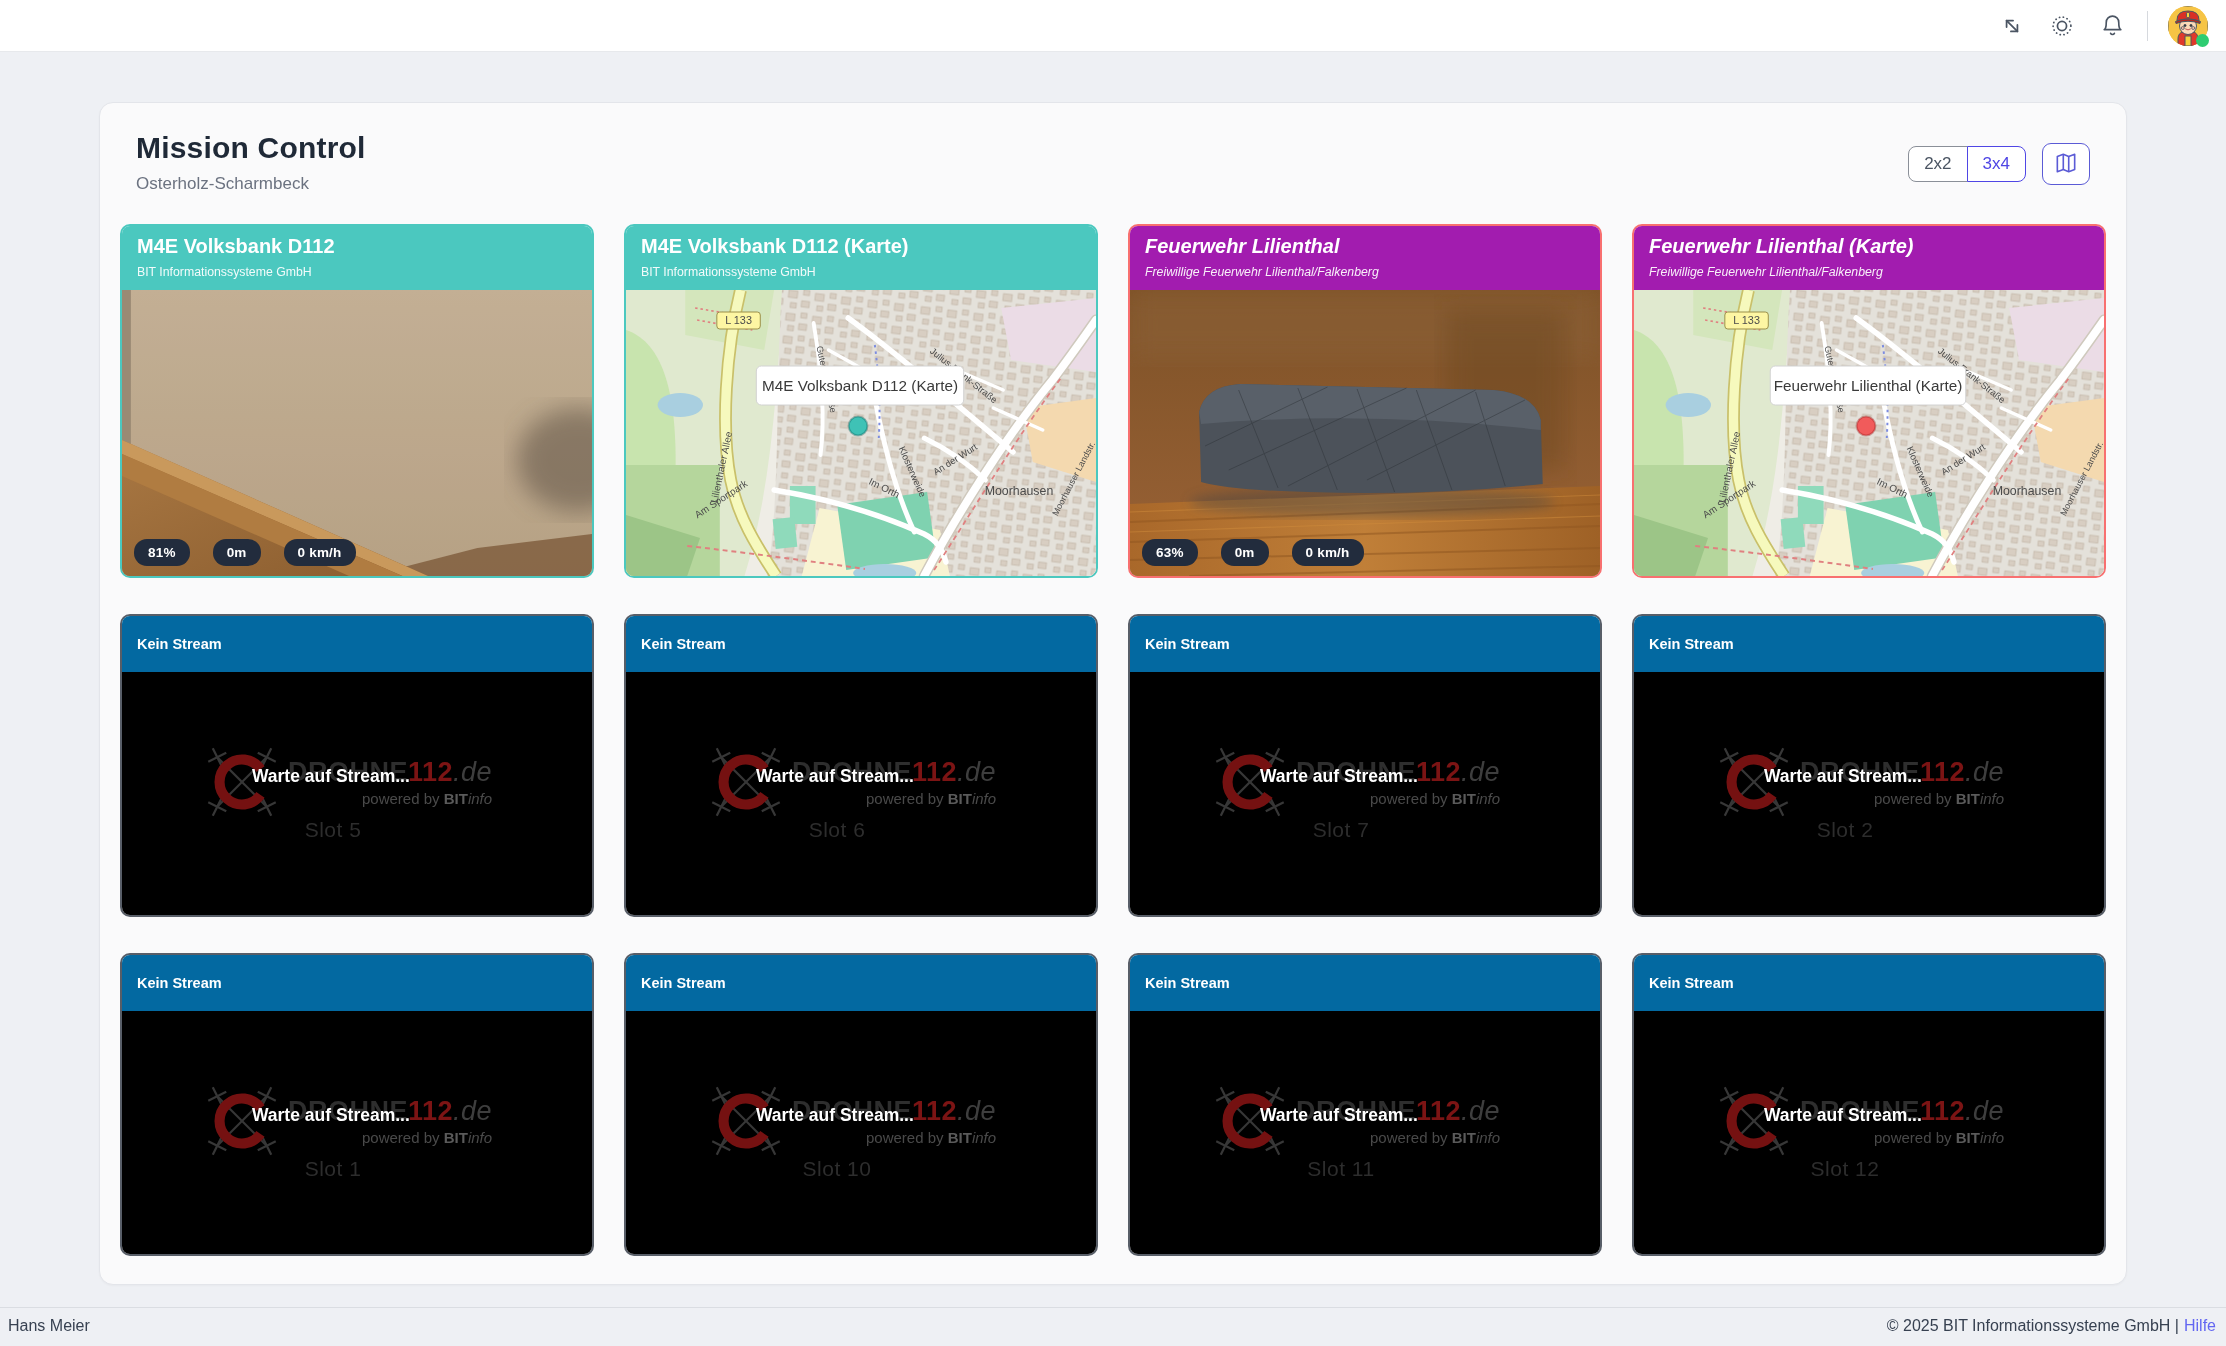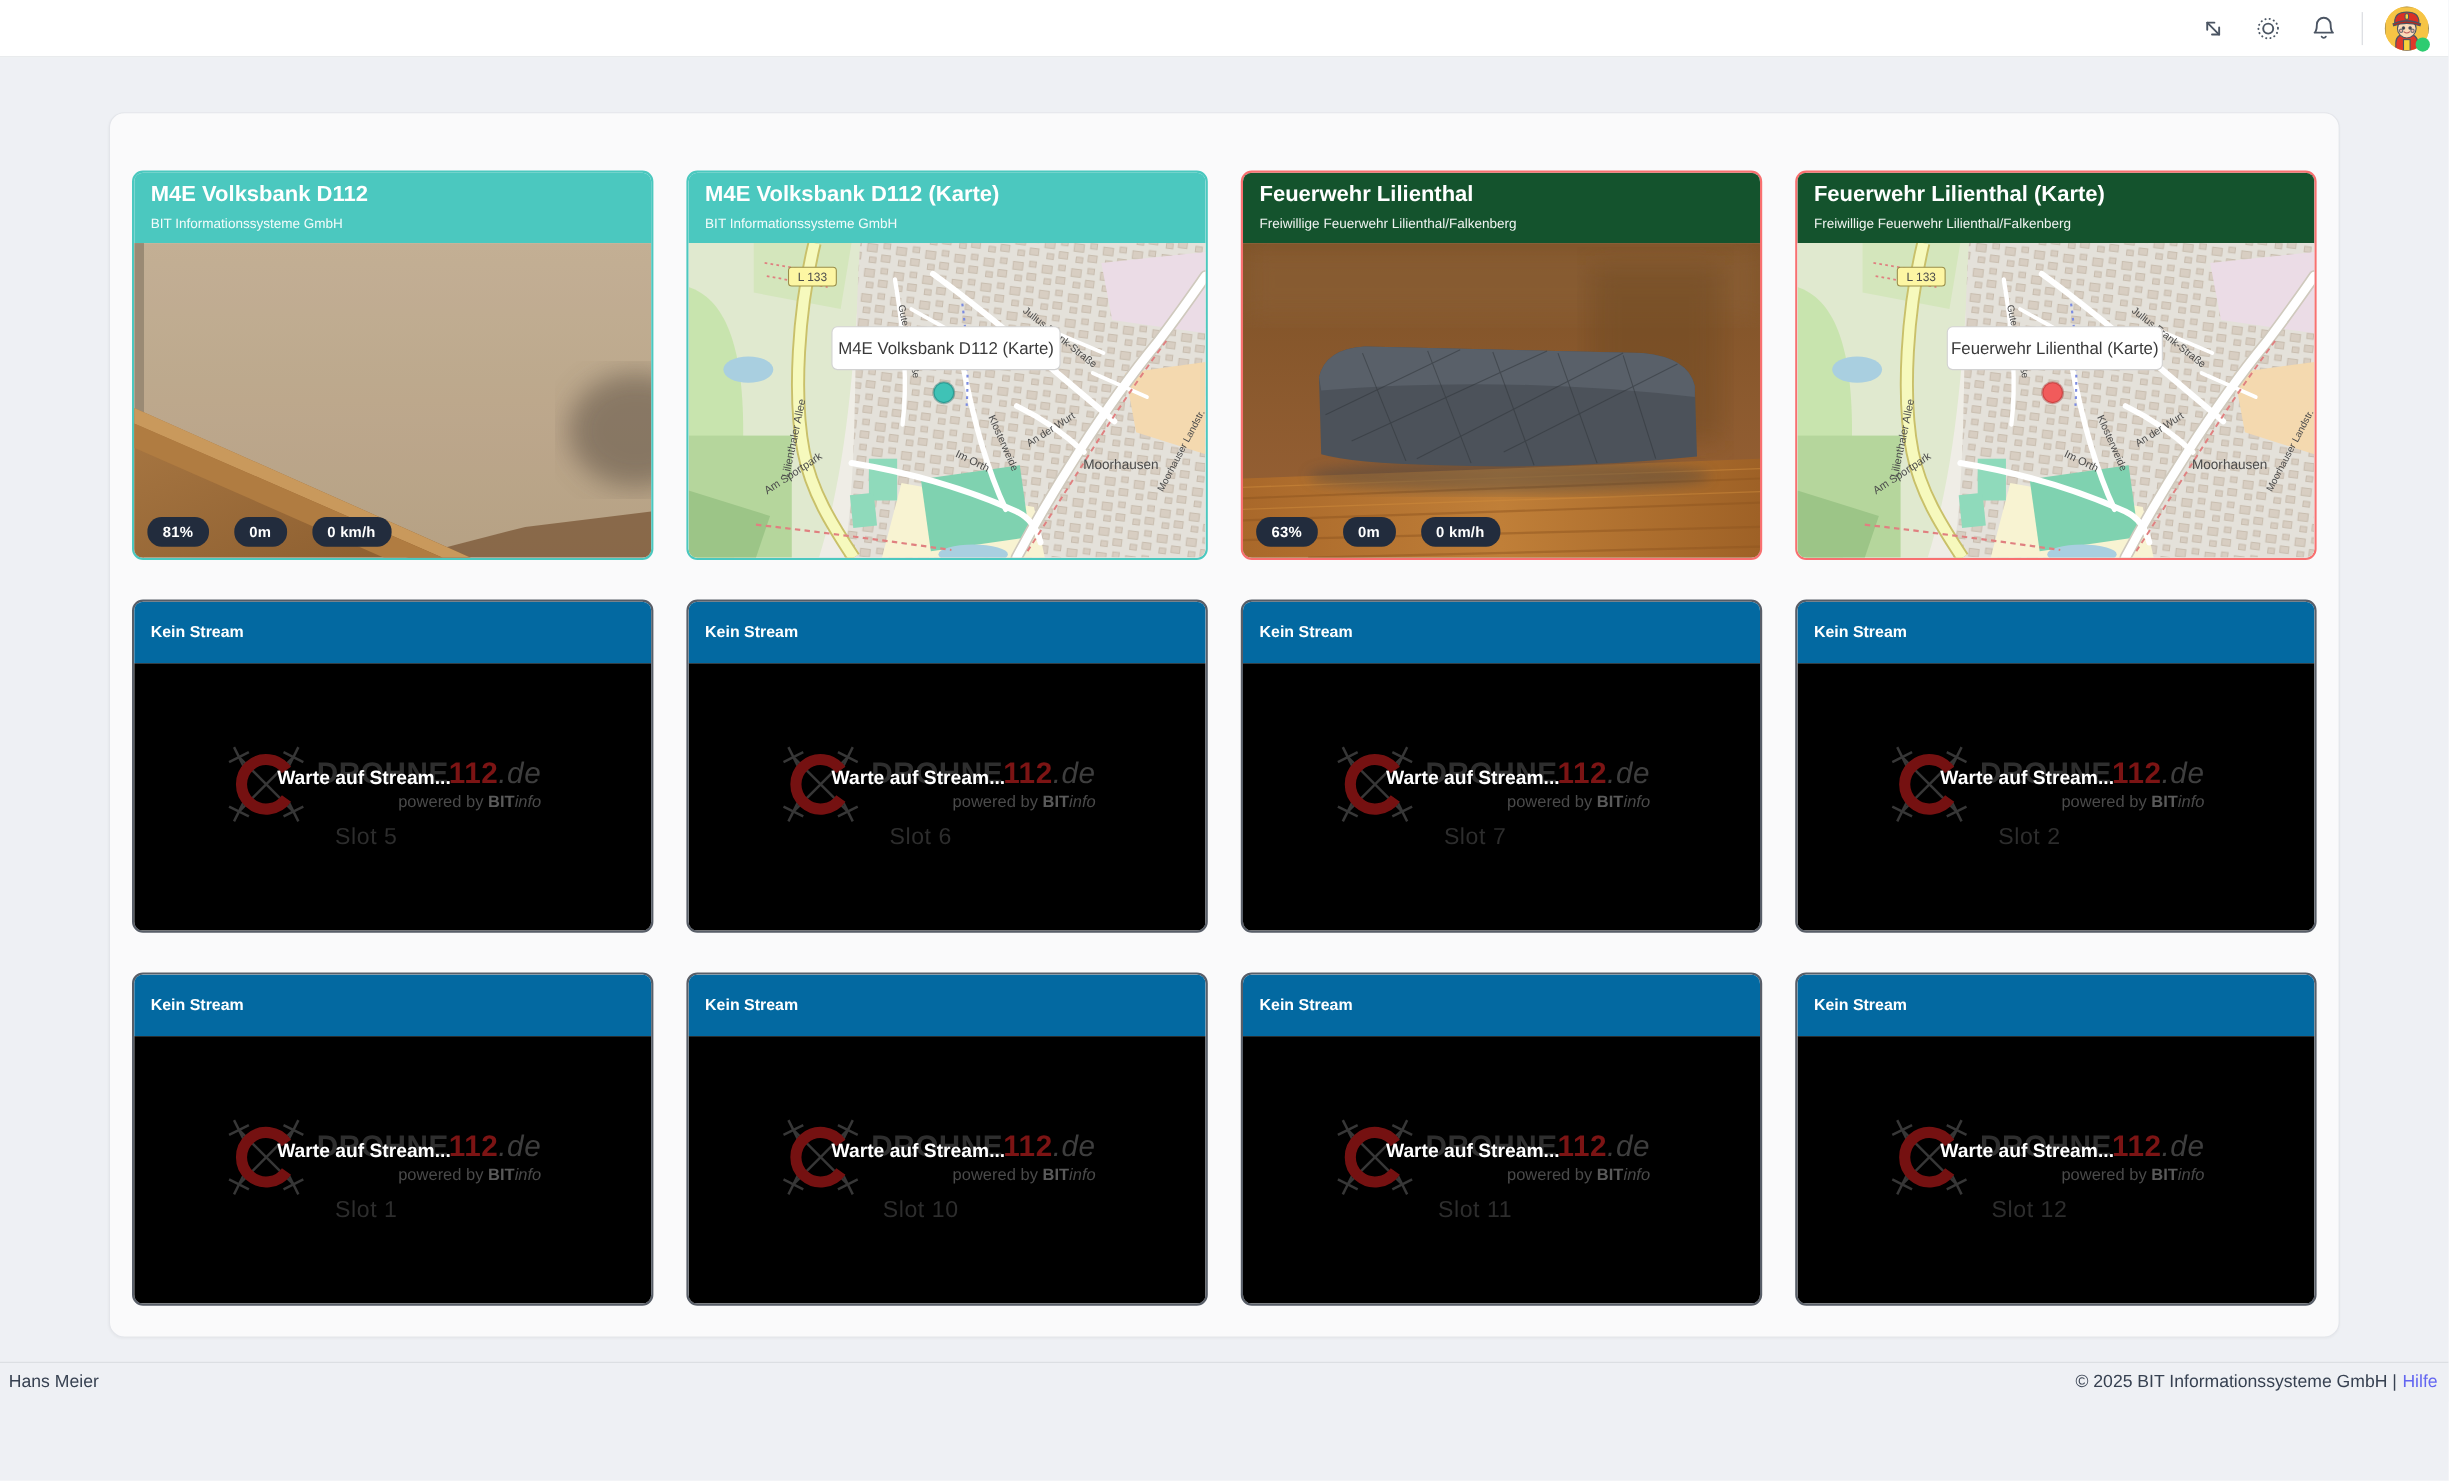--- a/index.html
+++ b/index.html
@@ -40,21 +40,21 @@
   .btn-map { width:48px; height:42px; background:#fff; border:1px solid #5b5bd6; border-radius:9px; display:flex; align-items:center; justify-content:center; cursor:pointer; }
 
   
   .grid { display:grid; grid-template-columns: repeat(4, 1fr); gap: 36px 30px; margin-top: 30px; padding: 0 0; }
 
   .tile { border-radius:10px; overflow:hidden; position:relative; cursor:pointer; }
   .tile-stream.teal { border:2px solid #4bc8bf; }
   .tile-stream.red  { border:2px solid #f87070; }
   .tile-header { padding: 9px 15px 11px 15px; color:#fff; }
   .teal .tile-header { background:#4bc8bf; }
-  .red  .tile-header { background:#14532d; }
+  .red  .tile-header { background:#a21caf;font-style:italic; }
   .tile-title { font-size:20px; font-weight:700; }
   .tile-sub { font-size:12.3px; margin-top:7px; color:rgba(255,255,255,.93); }
   .tile-body { height:286px; position:relative; background:#ddd; }
   .tile-body svg.fill { position:absolute; inset:0; width:100%; height:100%; display:block; }
 
   .badges { position:absolute; left:12px; bottom:10px; display:flex; gap:23px; z-index:3; }
   .badge { background:#222c3d; color:#fff; font-size:13.5px; font-weight:700; padding:6px 14px; border-radius:13px; letter-spacing:.2px; }
 
   
   .tile-empty { border:2px solid #585e68; }
@@ -234,20 +234,41 @@
         <path d="M7.5,15.5 Q20,10.5 32.5,15.5 L32,17.5 Q20,13 8,17.5 Z" fill="#b7271d"></path>
         <rect x="18.4" y="6.5" width="3.2" height="5" rx="1.2" fill="#f8d23c"></rect>
       </svg>
     </div>
     <span class="status-dot"></span>
   </div>
 </header>
 
 <main class="main">
   <section class="card">
+    <div class="card-head">
+      <div>
+        <h1 class="page-title">Mission Control</h1>
+        <div class="page-subtitle">Osterholz-Scharmbeck</div>
+      </div>
+      <div class="head-actions">
+        <div class="btn-group">
+          <button class="btn-grid inactive">2x2</button>
+          <button class="btn-grid active">3x4</button>
+        </div>
+        <button class="btn-map">
+          <span>
+            <svg width="26" height="26" viewBox="0 0 24 24" fill="none" stroke="#5b5bd6" stroke-width="1.5" stroke-linejoin="round">
+              <path d="M4,6 L9.5,4 L14.5,6 L20,4 V18 L14.5,20 L9.5,18 L4,20 Z"></path>
+              <path d="M9.5,4 V18"></path>
+                <path d="M14.5,6 V20"></path>
+            </svg>
+          </span>
+        </button>
+      </div>
+    </div>
 
     <div class="grid" id="grid">
 
       <div class="tile tile-stream teal">
         <div class="tile-header">
           <div class="tile-title">M4E Volksbank D112</div>
           <div class="tile-sub">BIT Informationssysteme GmbH</div>
         </div>
         <div class="tile-body">
           <svg class="fill" viewBox="0 0 476 286" preserveAspectRatio="none">

